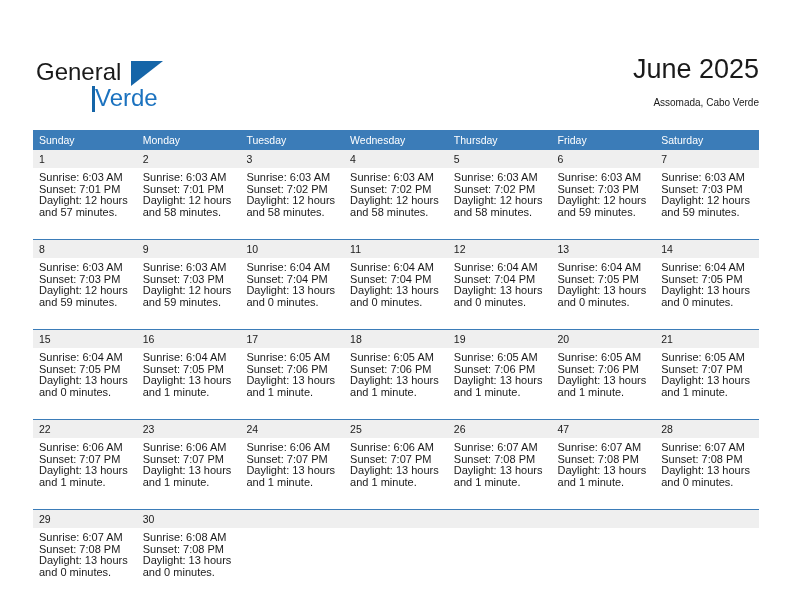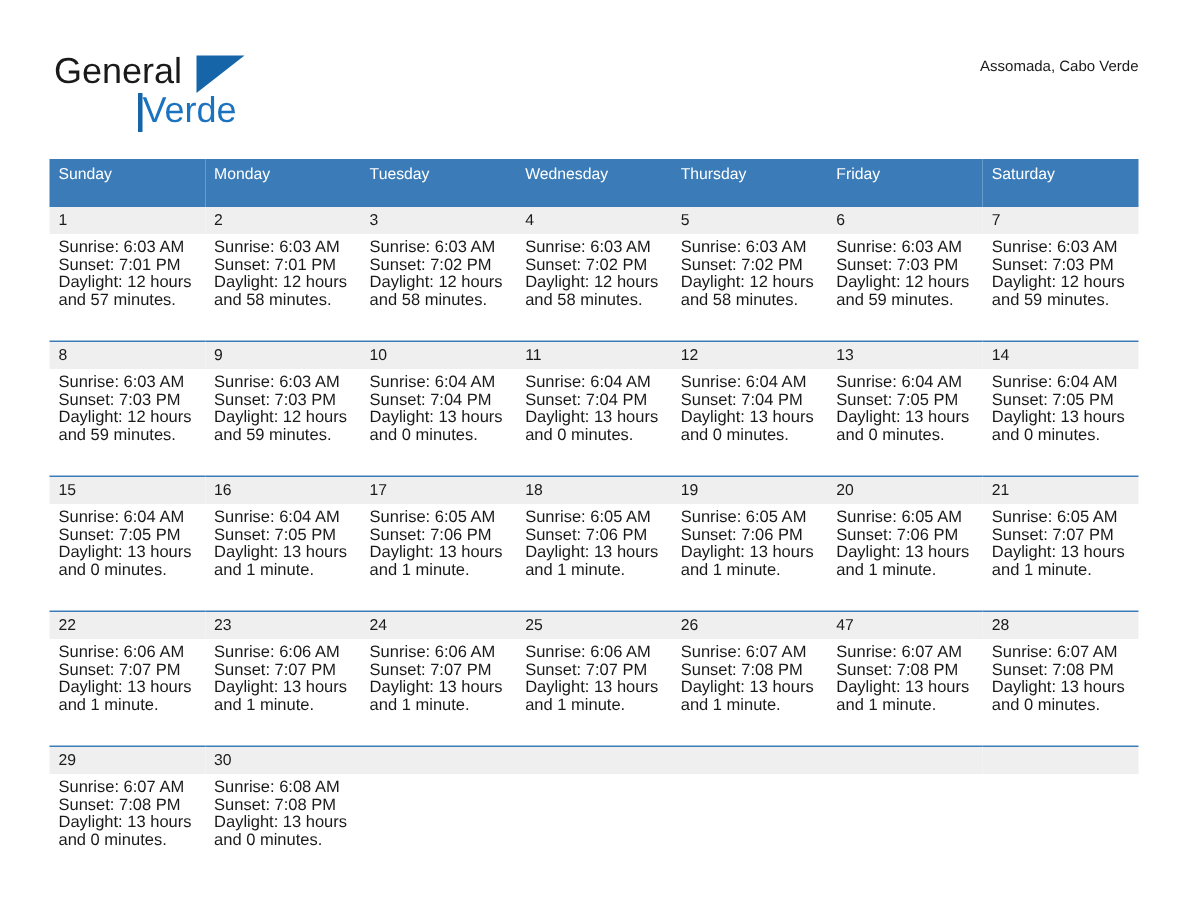--- a/index.html
+++ b/index.html
@@ -13,20 +13,21 @@
     font-family: "Liberation Sans", sans-serif;
     color: #000000;
     overflow: hidden;
   }
 
   .page {
     position: relative;
     width: 792px;
     height: 492px;
     box-sizing: border-box;
+    margin-top: 24px;
   }
 
   
   .header {
     position: absolute;
     left: 33px;
     top: 28px;
     width: 726px;
     height: 72px;
   }
@@ -105,21 +106,21 @@
     border-collapse: collapse;
     table-layout: fixed;
   }
 
   .calendar th {
     background: #3b7cb8;
     color: #ffffff;
     font-size: 10.5px;
     font-weight: normal;
     text-align: left;
-    padding: 4px 0 16px 6px;
+    padding: 4px 0 4px 6px;
     height: 12px;
     border: none;
     vertical-align: middle;
   }
 
   .calendar td {
     vertical-align: top;
     padding: 0;
     border: none;
     width: 103.7px;
@@ -172,20 +173,21 @@
   <div class="header">
 
     <div class="brand">
       <span class="brand-general">General</span>
       <span class="brand-triangle"></span>
       <span class="brand-bluebar"></span>
       <span class="brand-blue">Verde</span>
     </div>
 
     <div class="title-block">
+      <div class="cal-title">June 2025</div>
       <div class="cal-subtitle">Assomada, Cabo Verde</div>
     </div>
 
   </div>
 
   <table class="calendar">
     <thead>
       <tr>
         <th>Sunday</th>
         <th>Monday</th>

